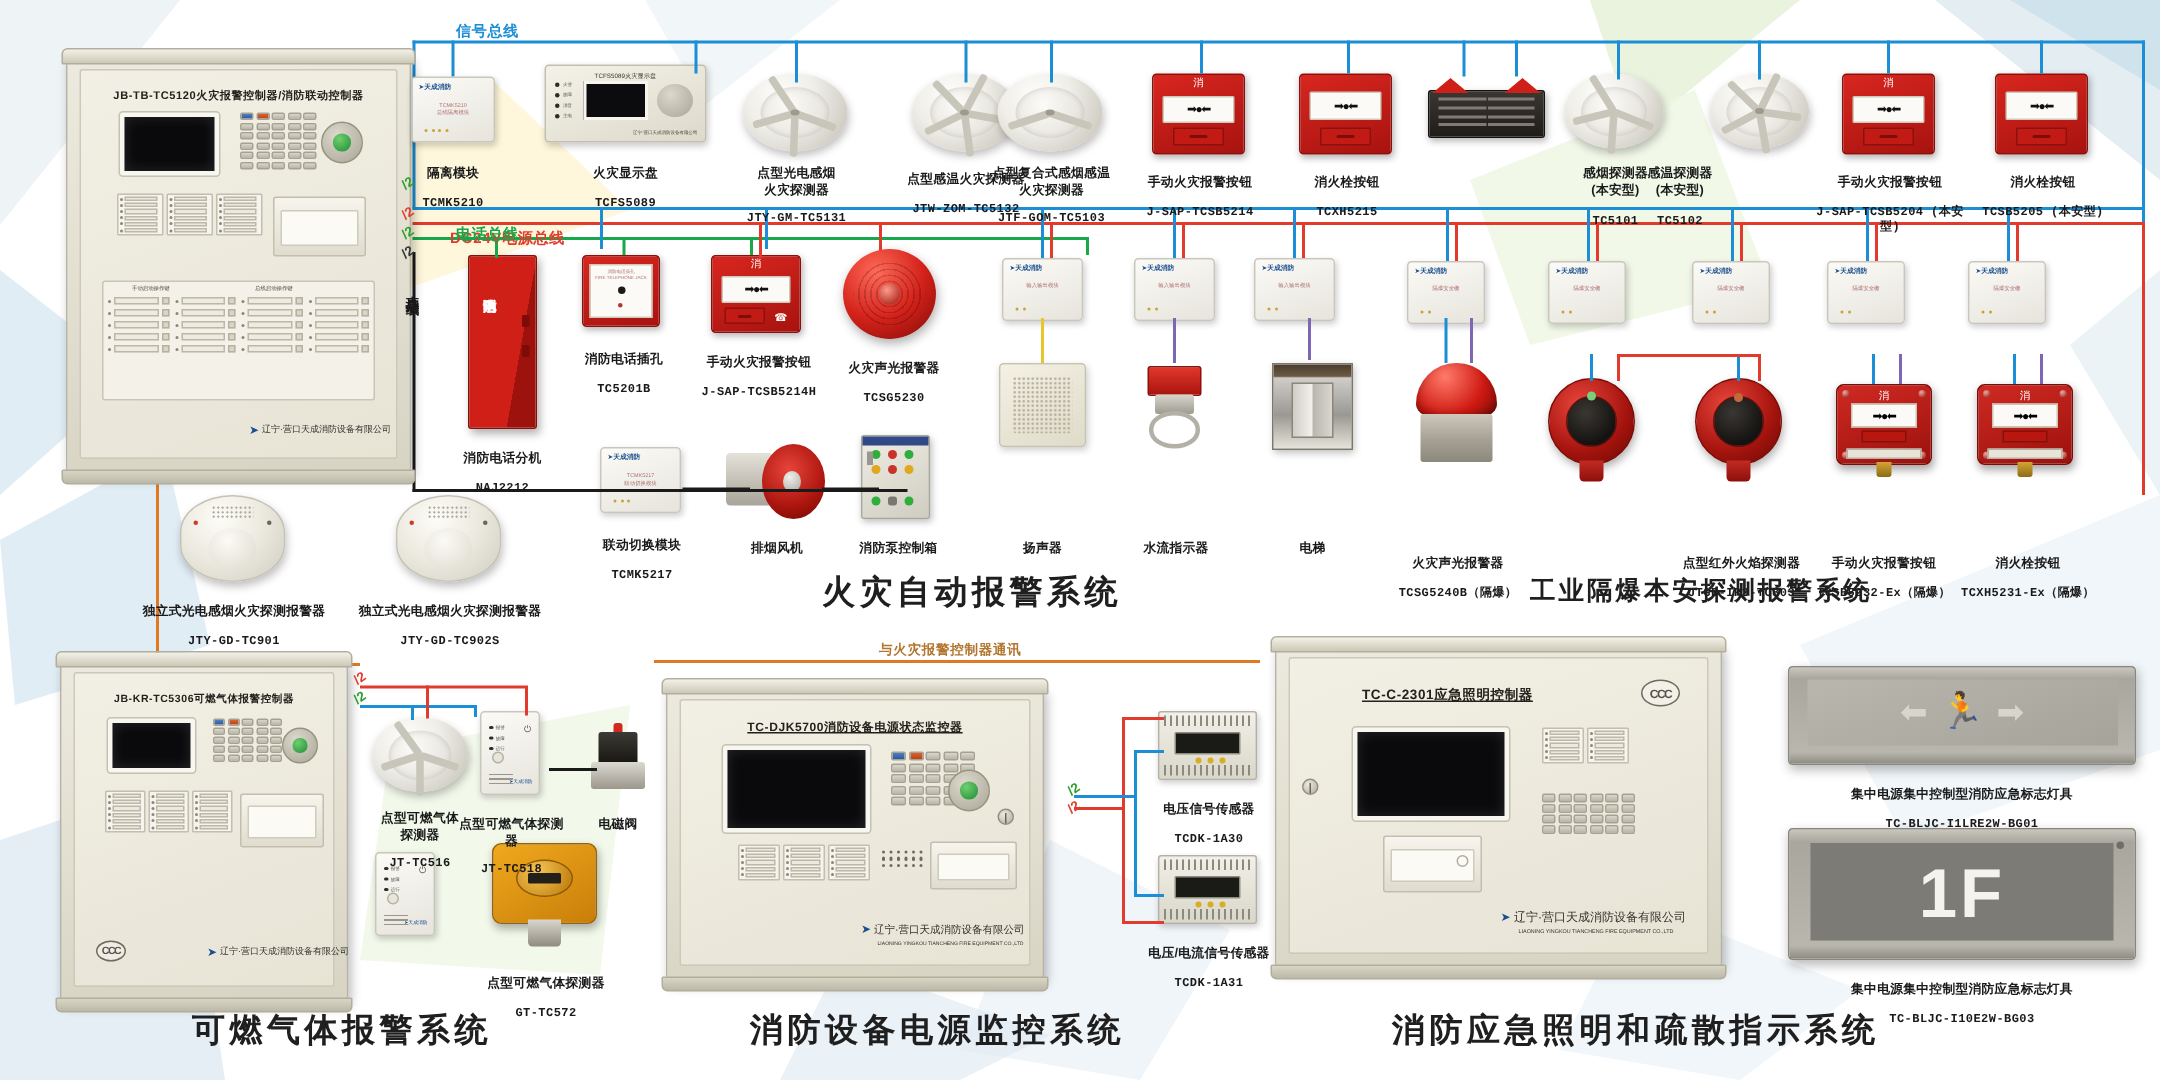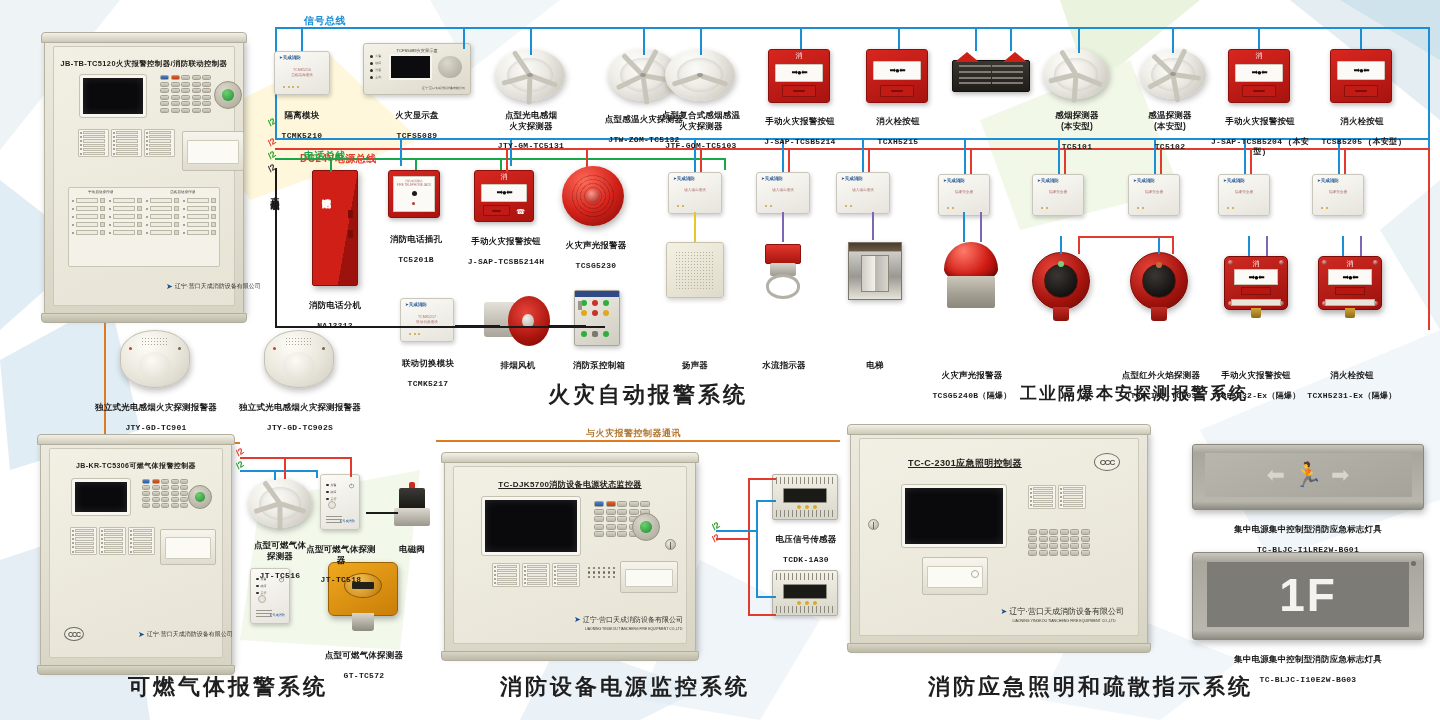--- a/index.html
+++ b/index.html
@@ -494,21 +494,21 @@
 
   <div class="slash" style="left:268px;top:117px;transform:rotate(-35deg)">/<span>2</span></div>
   <div class="slash" style="left:268px;top:137px;transform:rotate(-35deg);color:#e23b2e">/<span>2</span></div>
   <div class="slash" style="left:268px;top:150px;transform:rotate(-35deg)">/<span>2</span></div>
   <div class="slash" style="left:268px;top:163px;transform:rotate(-35deg);color:#333">/<span>2</span></div>
   <div class="slash" style="left:236px;top:447px;transform:rotate(-35deg);color:#e23b2e">/<span>2</span></div>
   <div class="slash" style="left:236px;top:460px;transform:rotate(-35deg)">/<span>2</span></div>
   <div class="slash" style="left:712px;top:521px;transform:rotate(-35deg)">/<span>2</span></div>
   <div class="slash" style="left:712px;top:533px;transform:rotate(-35deg);color:#e23b2e">/<span>2</span></div>
 
-  <div class="panel" style="left:44px;top:38px;width:200px;height:278px">
+  <div class="panel" style="left:44px;top:38px;width:230px;height:278px">
     <div class="panel-top"></div>
     <div class="panel-bot"></div>
     <div class="panel-face">
       <div class="panel-title" style="top:12px;font-size:7.4px">JB-TB-TC5120火灾报警控制器/消防联动控制器</div>
       <div class="lcd" style="left:26px;top:28px;width:66px;height:42px"></div>
       <div class="keypad" style="left:106px;top:28px;grid-template-columns:repeat(5,9px);grid-auto-rows:5px">
         <div class="key blue"></div>
         <div class="key red"></div>
         <div class="key"></div>
           <div class="key"></div>
@@ -876,21 +876,21 @@
   <div class="smoke" style="left:1140px;top:49px;width:66px;height:50px">
     <div class="body"></div>
     <div class="inner"></div>
     <div class="vane" style="transform:rotate(8deg)"></div>
     <div class="vane" style="transform:rotate(80deg)"></div>
     <div class="vane" style="transform:rotate(152deg)"></div>
     <div class="vane" style="transform:rotate(224deg)"></div>
     <div class="vane" style="transform:rotate(296deg)"></div>
     <div class="dot"></div>
   </div>
-  <div class="dev cap cap-b" style="left:1126px;top:100px;width:88px">
+  <div class="dev cap cap-b" style="left:1076px;top:100px;width:88px">
     <div>感温探测器
 (本安型)</div>
     <div class="mono" style="display:inline">TC5102</div>
   </div>
 
   <div class="mcp" style="left:1228px;top:49px;width:62px;height:54px">
     <div class="fire">消</div>
     <div class="win">
         <span class="arrows">➡●⬅</span>
       </div>
@@ -1524,20 +1524,24 @@
   <div class="dinsensor" style="left:772px;top:570px;width:66px;height:46px">
     <div class="comb" style="top:4%"></div>
     <div class="comb" style="bottom:4%"></div>
     <div class="lcd2"></div>
     <div class="kn">
         <i></i>
         <i></i>
         <i></i>
       </div>
   </div>
+  <div class="dev cap cap-b" style="left:752px;top:620px;width:108px">
+    <div>电压/电流信号传感器</div>
+    <div class="mono">TCDK-1A31</div>
+  </div>
 
   <div class="panel" style="left:850px;top:430px;width:298px;height:216px">
     <div class="panel-top"></div>
     <div class="panel-bot"></div>
     <div class="panel-face">
       <div class="panel-title" style="top:18px;font-size:9px;text-decoration:underline;text-align:left;padding-left:48px">TC-C-2301应急照明控制器</div>
       <div class="ccc" style="right:18px;top:14px;width:26px;height:18px;font-size:8px">CCC</div>
       <div class="lcd" style="left:42px;top:46px;width:104px;height:62px"></div>
       <div class="lockbtn" style="left:8px;top:80px"></div>
       <div class="ledblk" style="left:168px;top:46px">

